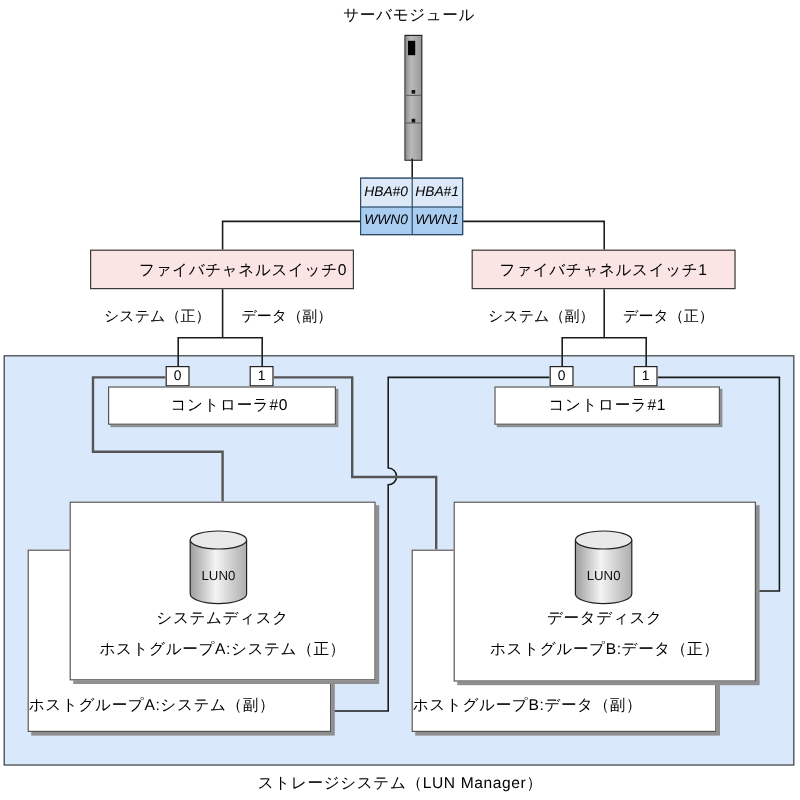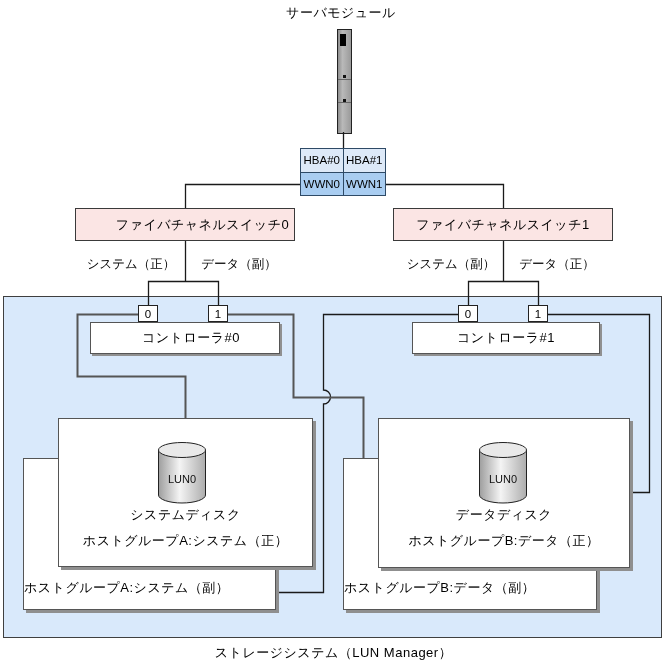--- a/index.html
+++ b/index.html
@@ -17,21 +17,21 @@
   .ctr{display:flex;align-items:center;justify-content:center;}
   .jp{font-size:13px;letter-spacing:.5px;white-space:nowrap;}
 
   
   .server-bar{left:337px;top:29px;width:13px;height:103px;background:linear-gradient(90deg,#8f8f8f,#b9b9b9 35%,#9a9a9a);border:1px solid #222;}
   .server-slot{position:absolute;left:2px;top:4px;width:6px;height:12px;background:#000;}
   .server-div{position:absolute;left:0;width:100%;height:1px;background:#666;}
   .server-dot{position:absolute;left:5px;width:3px;height:3px;background:#111;}
 
   
-  .hba-table{left:300px;top:148px;width:86px;height:48px;display:grid;grid-template-columns:1fr 1fr;grid-template-rows:1fr 1fr;border:1px solid #2e4a66;background:#2e4a66;grid-gap:1px;box-sizing:border-box;}
+  .hba-table{left:300px;top:148px;width:86px;height:48px;display:grid;grid-template-columns:1fr 1fr;grid-template-rows:1fr 1fr;border:1px solid #2e4a66;background:#2e4a66;grid-gap:1px;box-sizing:border-box;font-style:italic;}
   .hba-cell{background:var(--hba-fill);display:flex;align-items:center;justify-content:center;font-size:11.5px;}
   .wwn-cell{background:var(--wwn-fill);}
 
   
   .switch-box{top:208px;width:220px;height:33px;background:var(--switch-fill);border:1px solid #3a3a3a;box-sizing:border-box;}
 
   .path-label{font-size:12.5px;white-space:nowrap;transform:translate(-50%,-50%);}
 
   
   .storage-box{left:3px;top:296px;width:659px;height:342px;background:var(--storage-fill);border:1.4px solid #3f3f3f;box-sizing:border-box;}

